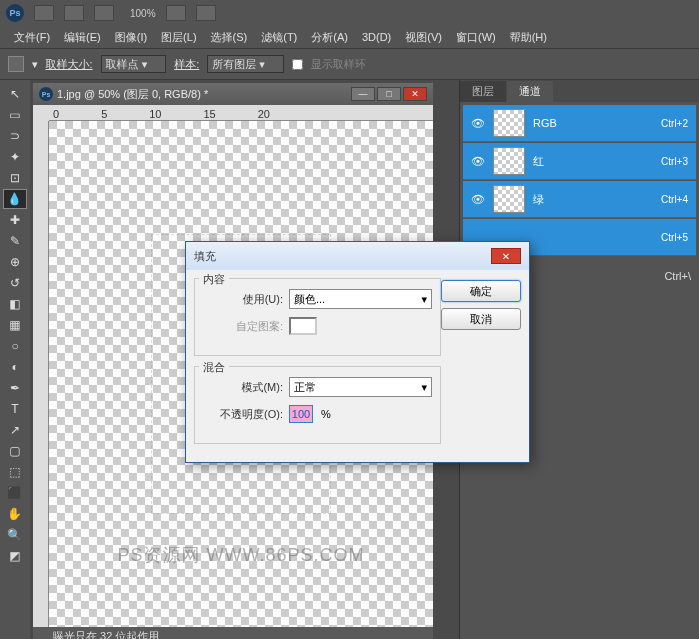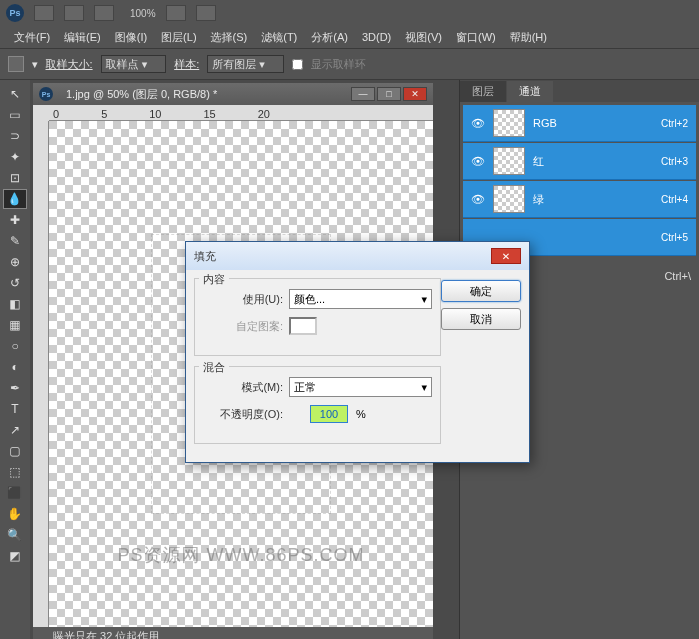--- a/index.html
+++ b/index.html
@@ -16,21 +16,21 @@
 .opt-label{color:#e0e0e0;text-decoration:underline;}
 .opt-select{background:#5c5c5c;border:1px solid #333;color:#ddd;padding:1px 18px 1px 4px;height:18px;}
 .opt-check{width:11px;height:11px;}
 .opt-check-lbl{color:#888;}
 .work-area{display:flex;height:559px;}
 .tools{width:30px;background:#535353;display:flex;flex-direction:column;align-items:center;padding-top:4px;gap:1px;}
 .tool{width:24px;height:20px;display:flex;align-items:center;justify-content:center;color:#ddd;font-size:12px;cursor:default;}
 .tool.sel{background:#2a2a2a;border:1px solid #888;}
 .doc-area{flex:1;background:#4a4a4a;position:relative;padding:3px;}
 .doc-win{width:400px;background:#999;}
-.doc-title{height:22px;background:linear-gradient(#6b6b6b,#5a5a5a);display:flex;align-items:center;padding:0 6px;color:#e8e8e8;gap:13px;}
+.doc-title{height:22px;background:linear-gradient(#6b6b6b,#5a5a5a);display:flex;align-items:center;padding:0 6px;color:#e8e8e8;gap:4px;}
 .doc-btns{margin-left:auto;display:flex;gap:2px;}
 .win-btn{width:24px;height:14px;background:#777;border:1px solid #444;display:flex;align-items:center;justify-content:center;font-size:9px;color:#eee;}
 .win-btn.close{background:#c0392b;}
 .rulers{display:flex;}
 .ruler-v{width:16px;background:#ddd;border-right:1px solid #888;}
 .ruler-h{height:16px;flex:1;background:#ddd;border-bottom:1px solid #888;display:flex;align-items:end;font-size:8px;color:#333;padding-left:4px;}
 .ruler-h span{margin-right:42px;}
 .canvas-wrap{display:flex;height:506px;}
 .canvas{flex:1;background-image:repeating-conic-gradient(#fff 0 25%,#ccc 0 50%);background-size:16px 16px;position:relative;display:flex;align-items:center;justify-content:center;}
 .line-art{width:180px;height:280px;opacity:0.3;border:1px dashed #888;display:flex;align-items:center;justify-content:center;color:#666;font-size:9px;text-align:center;}
@@ -55,21 +55,21 @@
 .dlg-right{width:80px;display:flex;flex-direction:column;gap:6px;padding-top:2px;}
 .dlg-btn{height:22px;background:linear-gradient(#fdfdfd,#e2e2e2);border:1px solid #888;border-radius:3px;display:flex;align-items:center;justify-content:center;cursor:default;}
 .dlg-btn.primary{border:1px solid #3a7bc8;box-shadow:0 0 2px #5a9bd8;}
 .fieldset{border:1px solid #c8c8c8;margin-bottom:10px;padding:10px 8px 12px 8px;position:relative;}
 .legend{position:absolute;top:-7px;left:4px;background:#f0f0f0;padding:0 4px;color:#333;}
 .frow{display:flex;align-items:center;margin-bottom:8px;}
 .frow label{width:80px;text-align:right;margin-right:6px;color:#333;}
 .frow.disabled label{color:#999;}
 .fsel{flex:1;height:20px;background:#fff;border:1px solid #888;padding:0 4px;display:flex;align-items:center;justify-content:space-between;}
 .swatch{width:28px;height:18px;border:2px inset #ccc;background:#fff;}
-.num-in{width:38px;height:18px;border:1px solid #2f7fd0;background:#bef264;text-align:center;color:#1060c0;margin-left:21px;}
+.num-in{width:24px;height:18px;border:1px solid #2f7fd0;background:#f9a8d4;text-align:center;color:#1060c0;}
 </style>
 </head>
 <body>
 
 <div class="top-bar">
   <div class="ps-logo">Ps</div>
   <div class="top-icon"></div>
   <div class="top-icon"></div>
   <div class="top-icon"></div>
   <span class="top-pct">100%</span>

